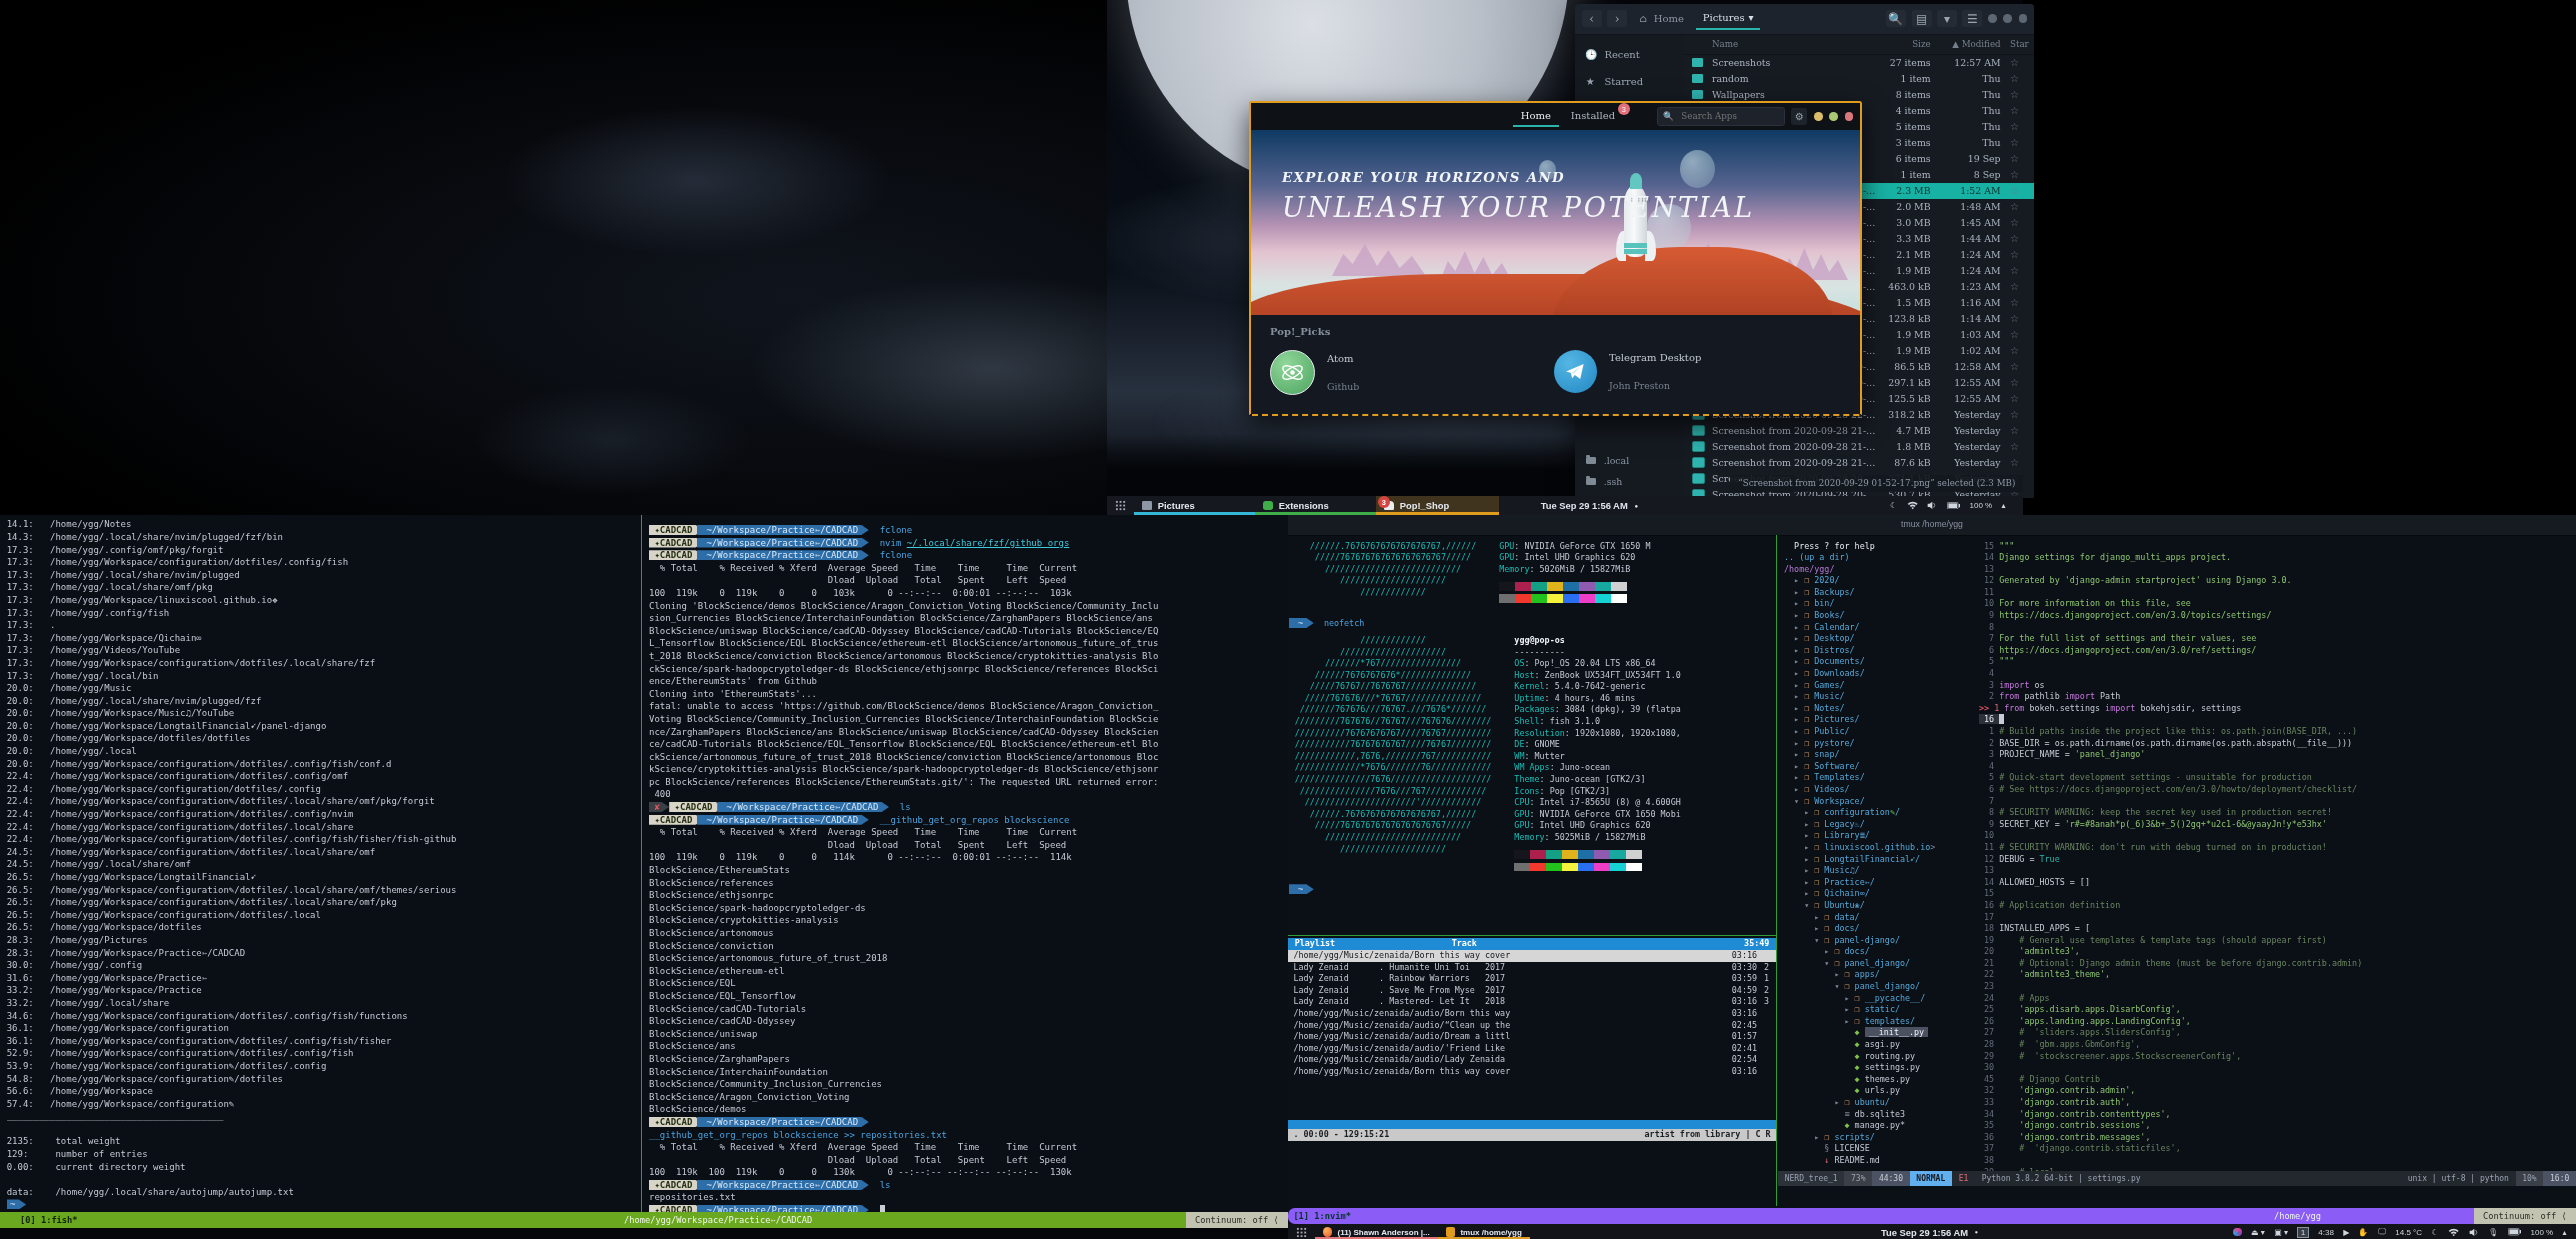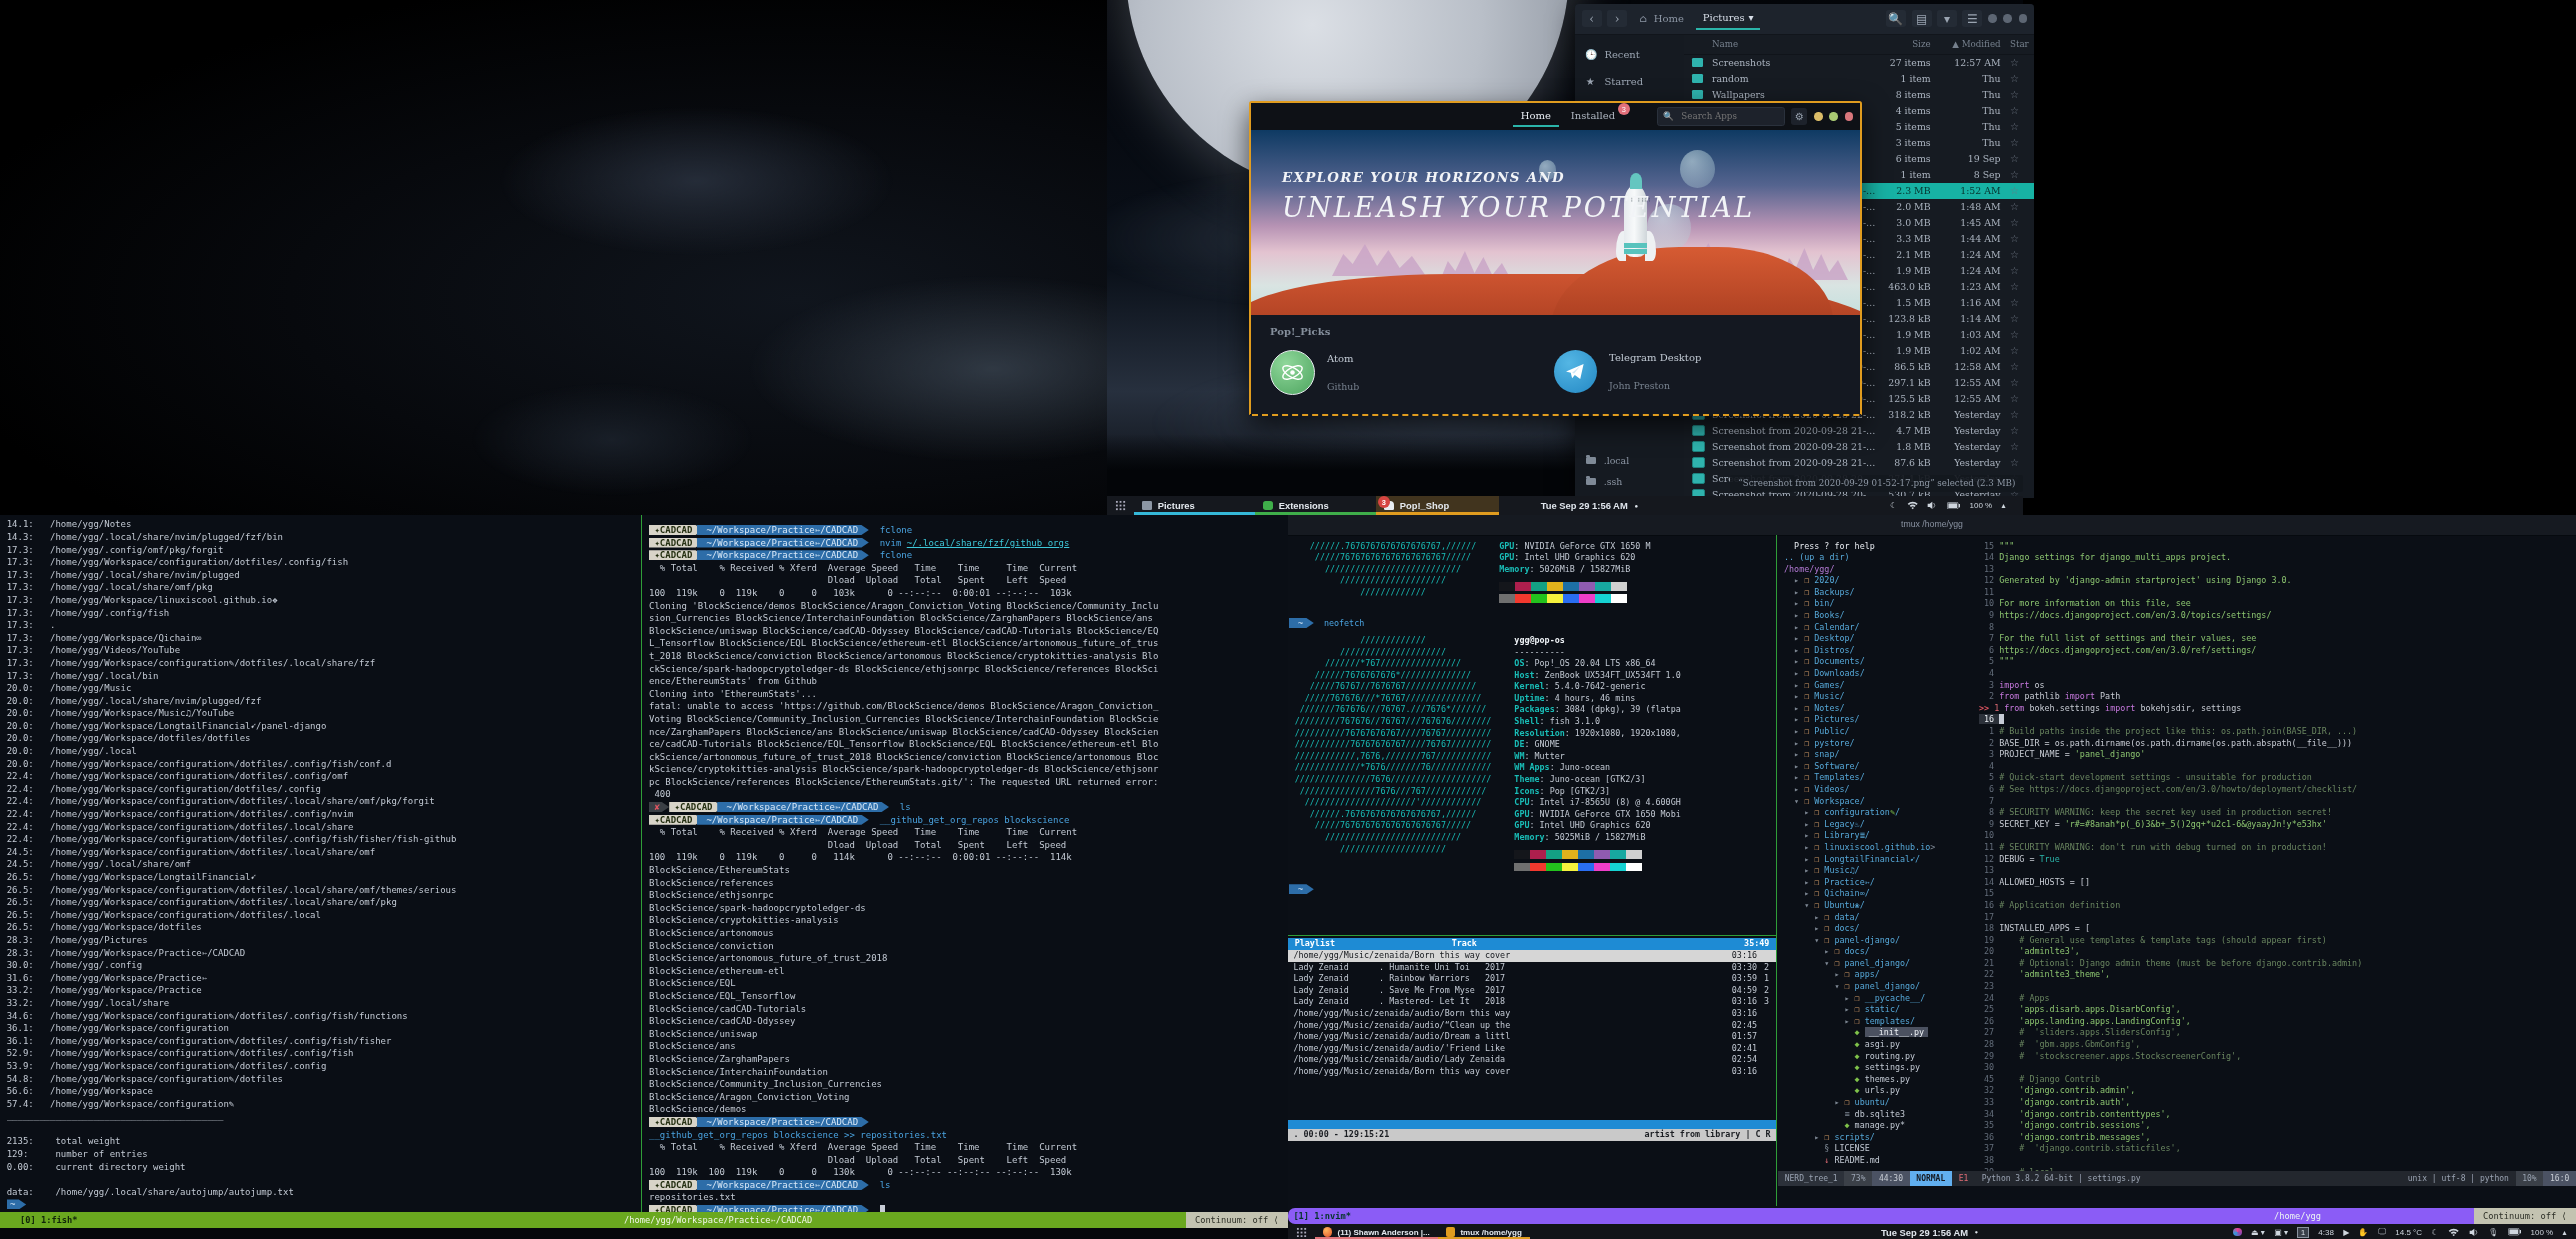--- a/index.html
+++ b/index.html
@@ -170,21 +170,21 @@
   #tmux-r .c{position:absolute;left:986px;color:#eef7f3;}
   .tmux-seg{position:absolute;right:0;height:100%;display:flex;align-items:center;background:#c3c3b1;
      color:#2c2f26;padding:0 9.4px;}
   #lstrip{position:absolute;left:0;top:1228px;width:1288px;height:12px;background:#05070b;}
   
   .tl{white-space:pre;}
   .s-d{color:#c3cad4;}
   .s-dim{color:#7d8793;}
   .s-w{color:#eef2f6;font-weight:bold;}
   .s-cya{color:#19bdb7;}
-  .s-nfl{color:#19bdb7;font-weight:bold;}
+  .s-nfl{color:#19bdb7;font-weight:normal;}
   .s-g{color:#7fc24a;}
   .s-cmd{color:#4aa3e0;}
   .s-lnk{color:#3ec9da;text-decoration:underline;}
   .s-pur{color:#b57bd6;}
   .s-tdir{color:#56a8d8;}
   .s-tw{color:#e8ecf1;}
   .s-tfold{color:#d19a66;}
   .s-hlrow{background:#4b5160;color:#eef2f6;padding:0 4px;}
   .s-ln{color:#636d7a;}
   .s-lncur{color:#e8ecf1;background:#2c313a;}

